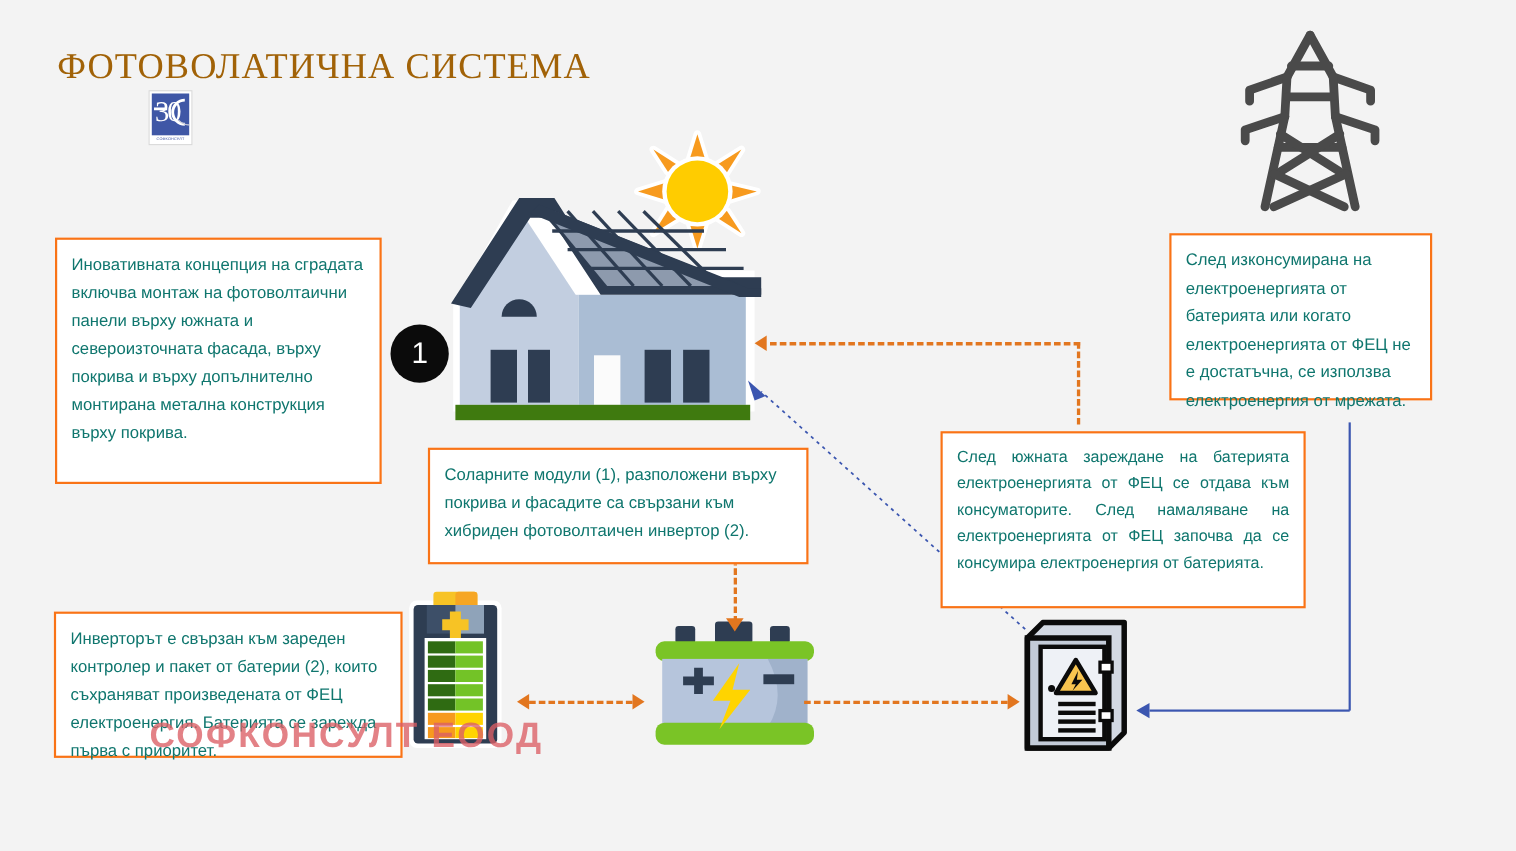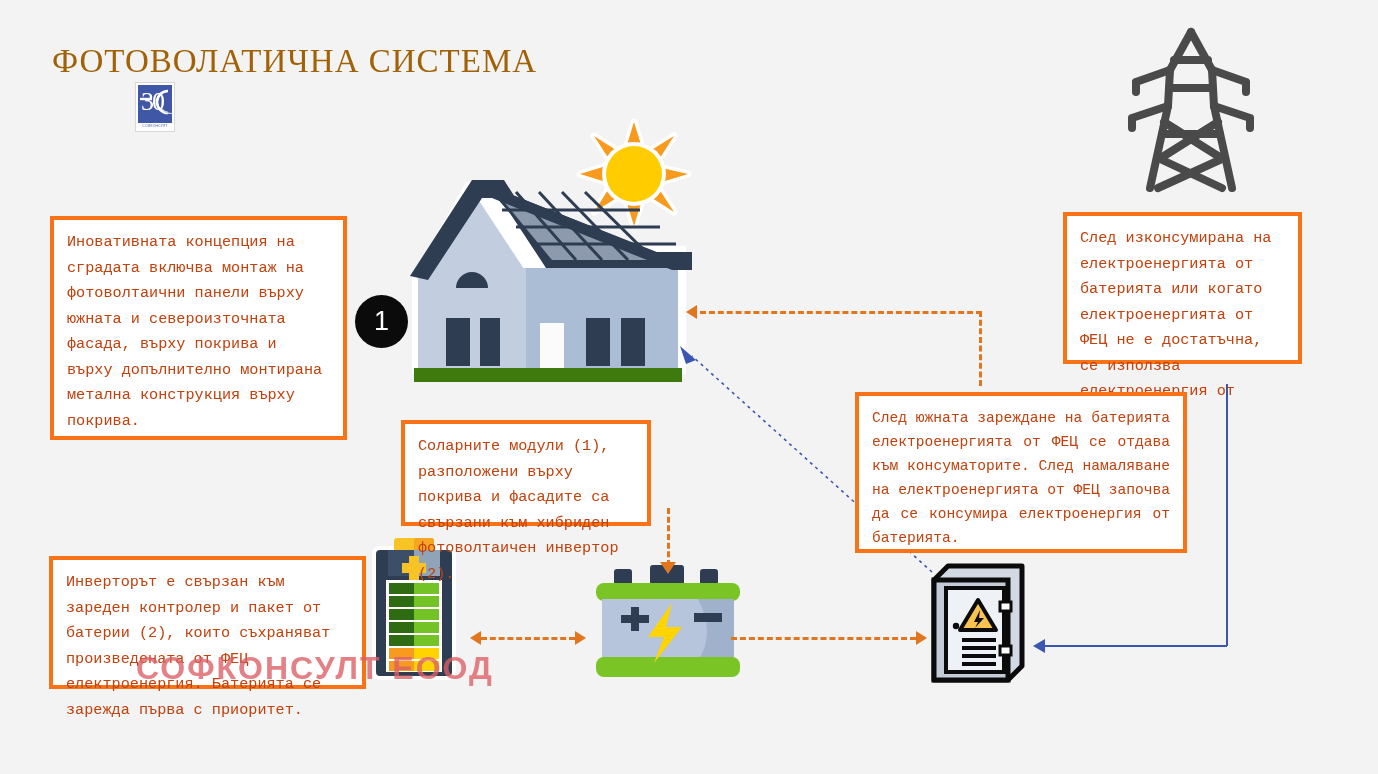--- a/index.html
+++ b/index.html
@@ -50,32 +50,31 @@
     color:#3f57a6;
     letter-spacing:0.2px;
     white-space:nowrap;
     overflow:hidden;
   }
 
   
   .callout{
     position:absolute;
     background:#ffffff;
-    border:4px solid #f97316;
+    border:2px solid #f97316;
     box-sizing:border-box;
-    color:#c2410c;
+    color:#0f766e;
     font-size:15.2px;
     line-height:25.5px;
     padding:10px 13px 8px 13px;
-    font-family:Liberation Mono, monospace;
   }
   .callout.justify{text-align:justify; text-align-last:left;}
 
   #callout-building{left:50px;top:216px;width:297px;height:224px;}
-  #callout-modules{left:389px;top:420px;width:250px;height:106px;margin-left:12px;}
+  #callout-modules{left:389px;top:407px;width:346px;height:106px;}
   #callout-inverter{left:49px;top:556px;width:317px;height:133px;}
   #callout-grid{left:1063px;top:212px;width:239px;height:152px;}
   #callout-battery-full{left:855px;top:392px;width:332px;height:161px; font-size:14.6px; line-height:24px;}
 
   
   #badge-one{
     position:absolute;left:355px;top:295px;
     width:53px;height:53px;border-radius:50%;
     background:#0b0b0b;
     color:#ffffff;

